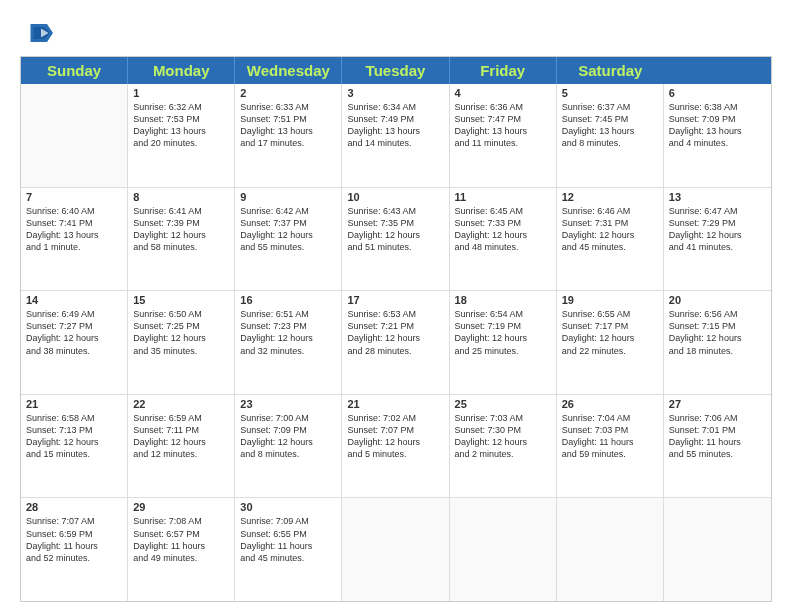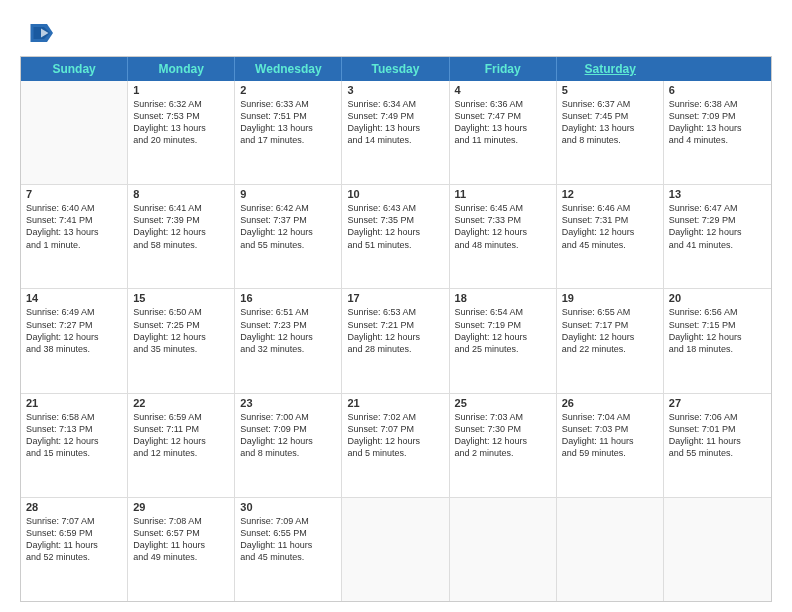--- a/index.html
+++ b/index.html
@@ -64,28 +64,28 @@
       display: flex;
       flex-direction: column;
       border: 1px solid #ccc;
     }
     .cal-header-row {
       display: grid;
       grid-template-columns: repeat(7, 1fr);
       background: #2a6db5;
     }
     .cal-header-cell {
-      color: #5eead4;
-      font-size: 12px;
+      color: #bef264;
+      font-size: 15px;
       font-weight: bold;
       text-align: center;
       padding: 5px 2px;
       border-right: 1px solid #5090d0;
     }
-    .cal-header-cell:last-child { border-right: none; text-decoration: underline; }
+    .cal-header-cell:last-child { border-right: none; }
     .cal-body {
       flex: 1;
       display: flex;
       flex-direction: column;
     }
     .cal-row {
       display: grid;
       grid-template-columns: repeat(7, 1fr);
       flex: 1;
       border-bottom: 1px solid #ddd;

